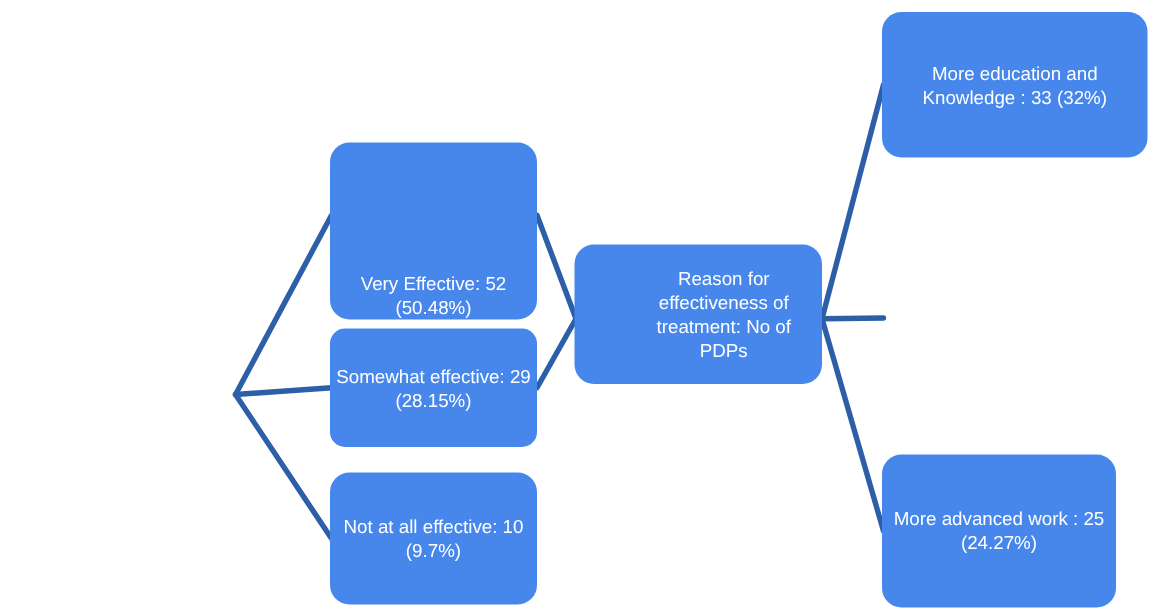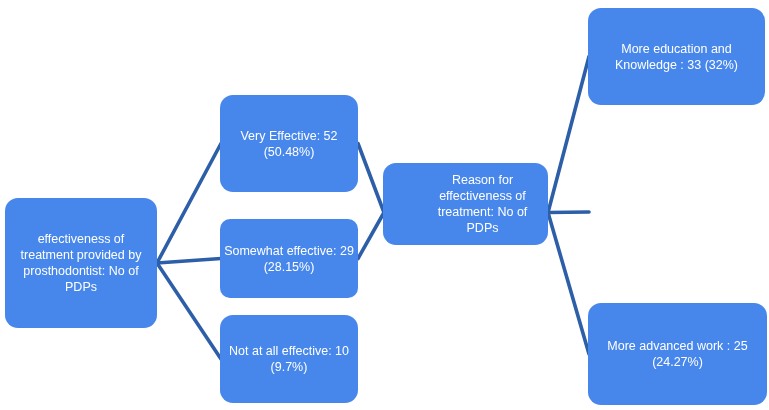--- a/index.html
+++ b/index.html
@@ -49,50 +49,44 @@
       <line x1="157" y1="263" x2="221" y2="143.5" stroke="#2d5fa9" stroke-width="3.6" stroke-linecap="round"></line>
       <line x1="157" y1="263" x2="221" y2="258.5" stroke="#2d5fa9" stroke-width="3.6" stroke-linecap="round"></line>
       <line x1="157" y1="263" x2="221" y2="359" stroke="#2d5fa9" stroke-width="3.6" stroke-linecap="round"></line>
       <line x1="358" y1="143.5" x2="384" y2="212.5" stroke="#2d5fa9" stroke-width="3.6" stroke-linecap="round"></line>
       <line x1="358" y1="258.5" x2="384" y2="212.5" stroke="#2d5fa9" stroke-width="3.6" stroke-linecap="round"></line>
       <line x1="548" y1="212.5" x2="589" y2="56.5" stroke="#2d5fa9" stroke-width="3.6" stroke-linecap="round"></line>
       <line x1="548" y1="212.5" x2="589" y2="212" stroke="#2d5fa9" stroke-width="3.6" stroke-linecap="round"></line>
       <line x1="548" y1="212.5" x2="589" y2="354" stroke="#2d5fa9" stroke-width="3.6" stroke-linecap="round"></line>
     </svg>
 
-  <div class="node" style="left: 5px; top: 198px; width: 152px; height: 130px;">
-    <span class="node-label">effectiveness of
-treatment provided by
-prosthodontist: No of
-PDPs</span>
-  </div>
 
-  <div class="node" style="left: 220px; top: 95px; width: 138px; height: 97px;">
+  <div class="node" style="left: 220px; top: 95px; width: 138px; height: 118px; align-items: flex-end;">
     <span class="node-label">Very Effective: 52
 (50.48%)</span>
   </div>
 
   <div class="node" style="left: 220px; top: 219px; width: 138px; height: 79px; border-radius: 10px;">
     <span class="node-label">Somewhat effective: 29
 (28.15%)</span>
   </div>
 
   <div class="node" style="left: 220px; top: 315px; width: 138px; height: 88px;">
     <span class="node-label">Not at all effective: 10
 (9.7%)</span>
   </div>
 
-  <div class="node" style="left: 383px; top: 163px; width: 165px; height: 82px; padding-left: 37px;">
+  <div class="node" style="left: 383px; top: 163px; width: 165px; height: 93px; padding-left: 37px;">
     <span class="node-label">Reason for effectiveness of
 treatment: No of PDPs</span>
   </div>
 
   <div class="node" style="left: 588px; top: 8px; width: 177px; height: 97px;">
     <span class="node-label">More education and
 Knowledge : 33 (32%)</span>
   </div>
 
 
-  <div class="node" style="left: 588px; top: 303px; width: 179px; height: 102px;">
+  <div class="node" style="left: 588px; top: 303px; width: 156px; height: 102px;">
     <span class="node-label">More advanced work : 25
 (24.27%)</span>
   </div>
 </div>
 
 </body></html>

